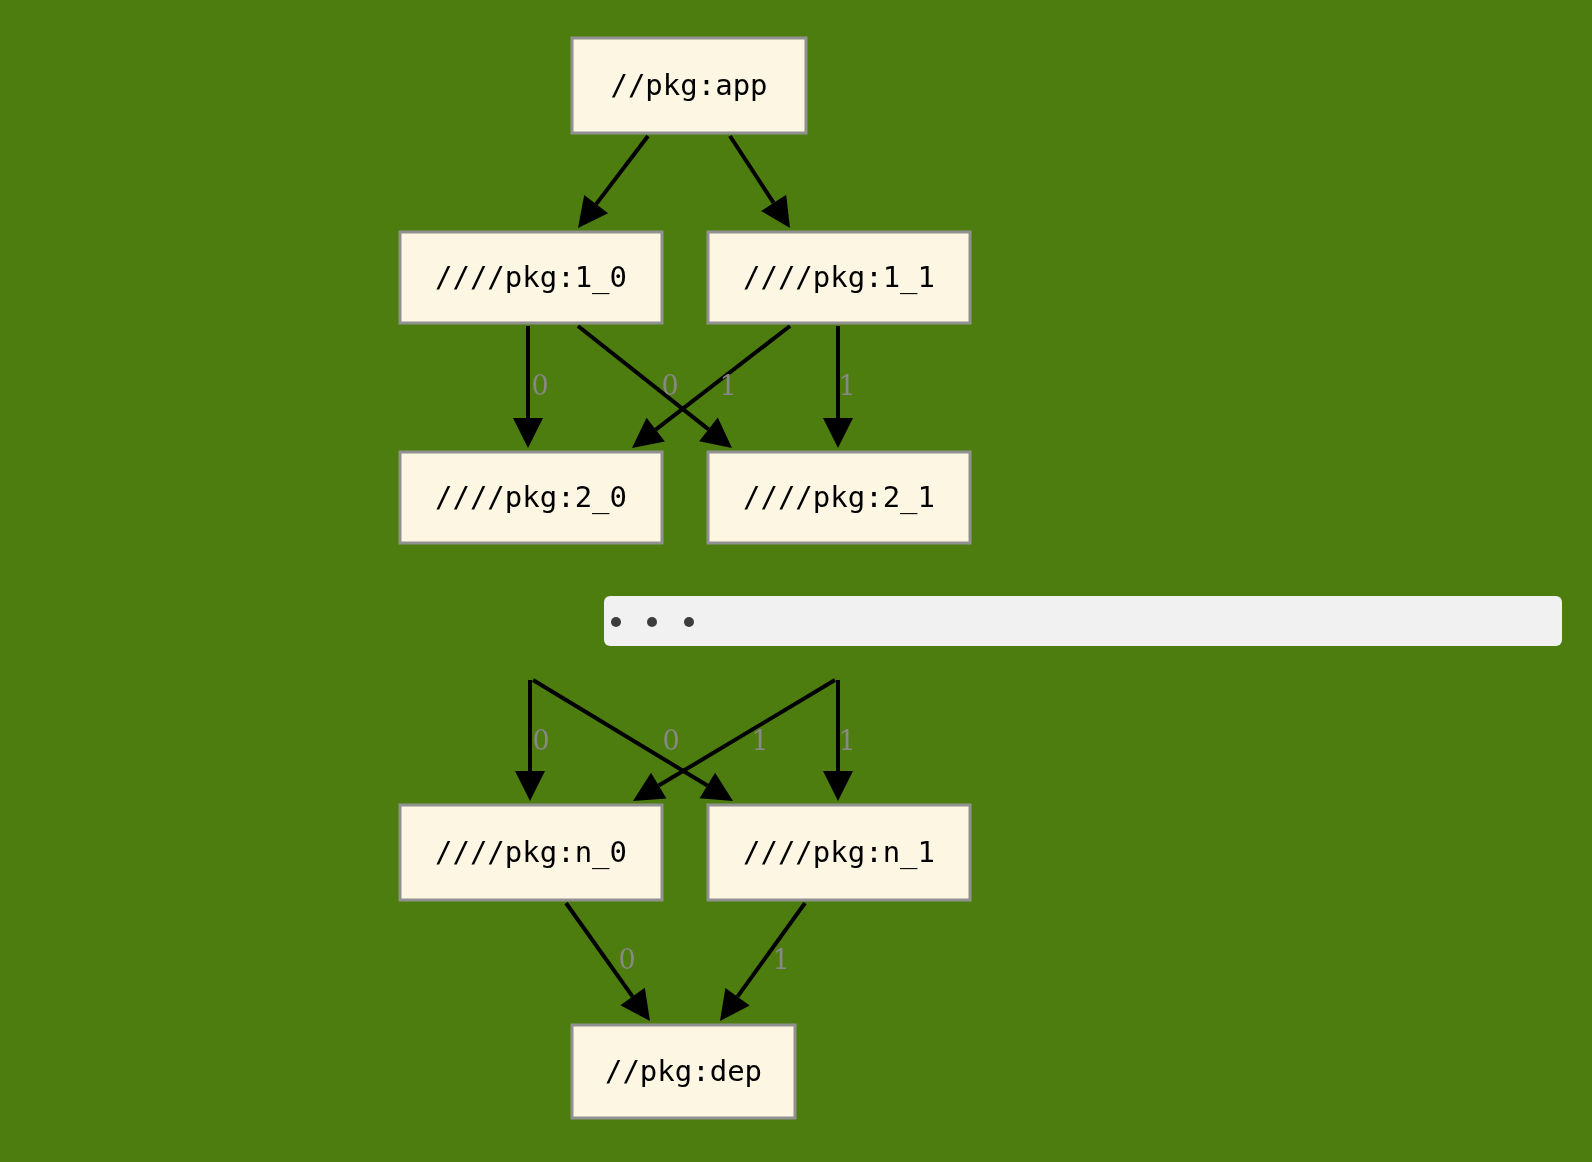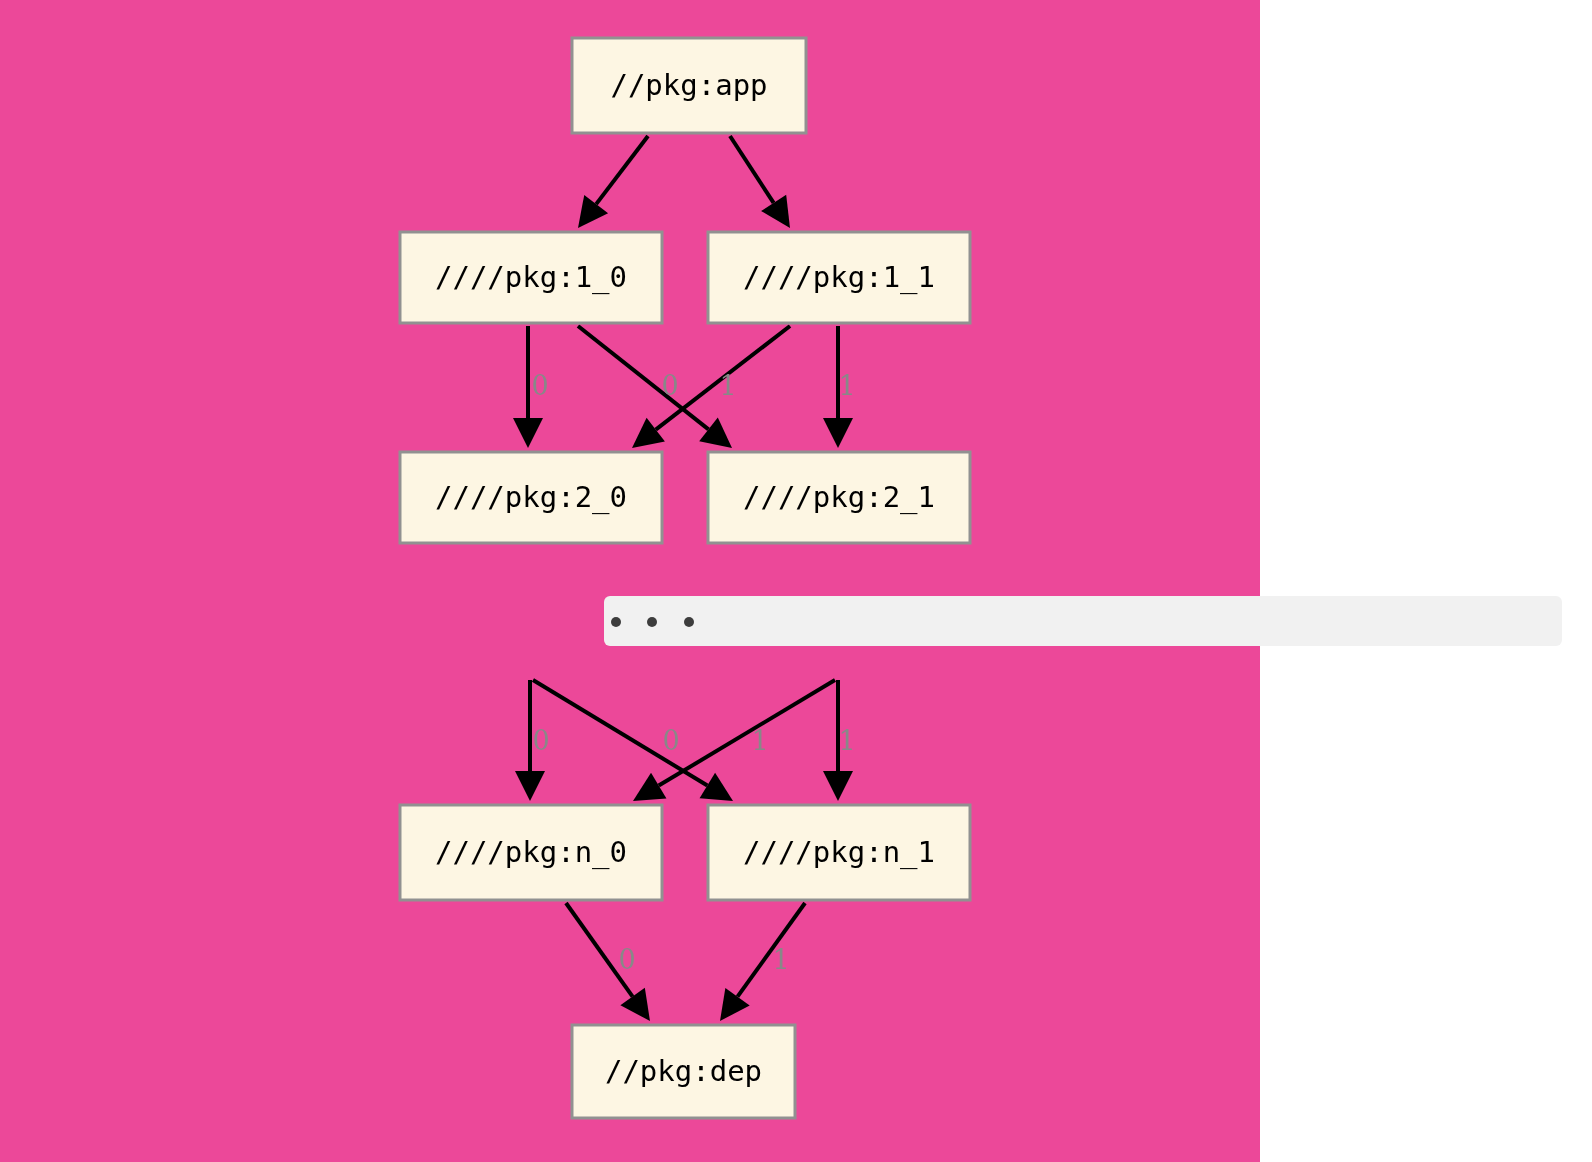--- a/index.html
+++ b/index.html
@@ -9,23 +9,23 @@
     background: #ffffff;
   }
   body {
     width: 1592px;
     height: 1162px;
     font-family: "DejaVu Sans Mono", monospace;
     overflow: hidden;
   }
   #canvas {
     position: relative;
-    width: 1260px;
+    width: 1592px;
     height: 1162px;
-    background: #ec4899;
+    background: #4d7c0f;
   }
   svg#graph-svg {
     position: absolute;
     left: 0;
     top: 0;
     width: 1592px;
     height: 1162px;
     display: block;
   }
   .node-rect {

